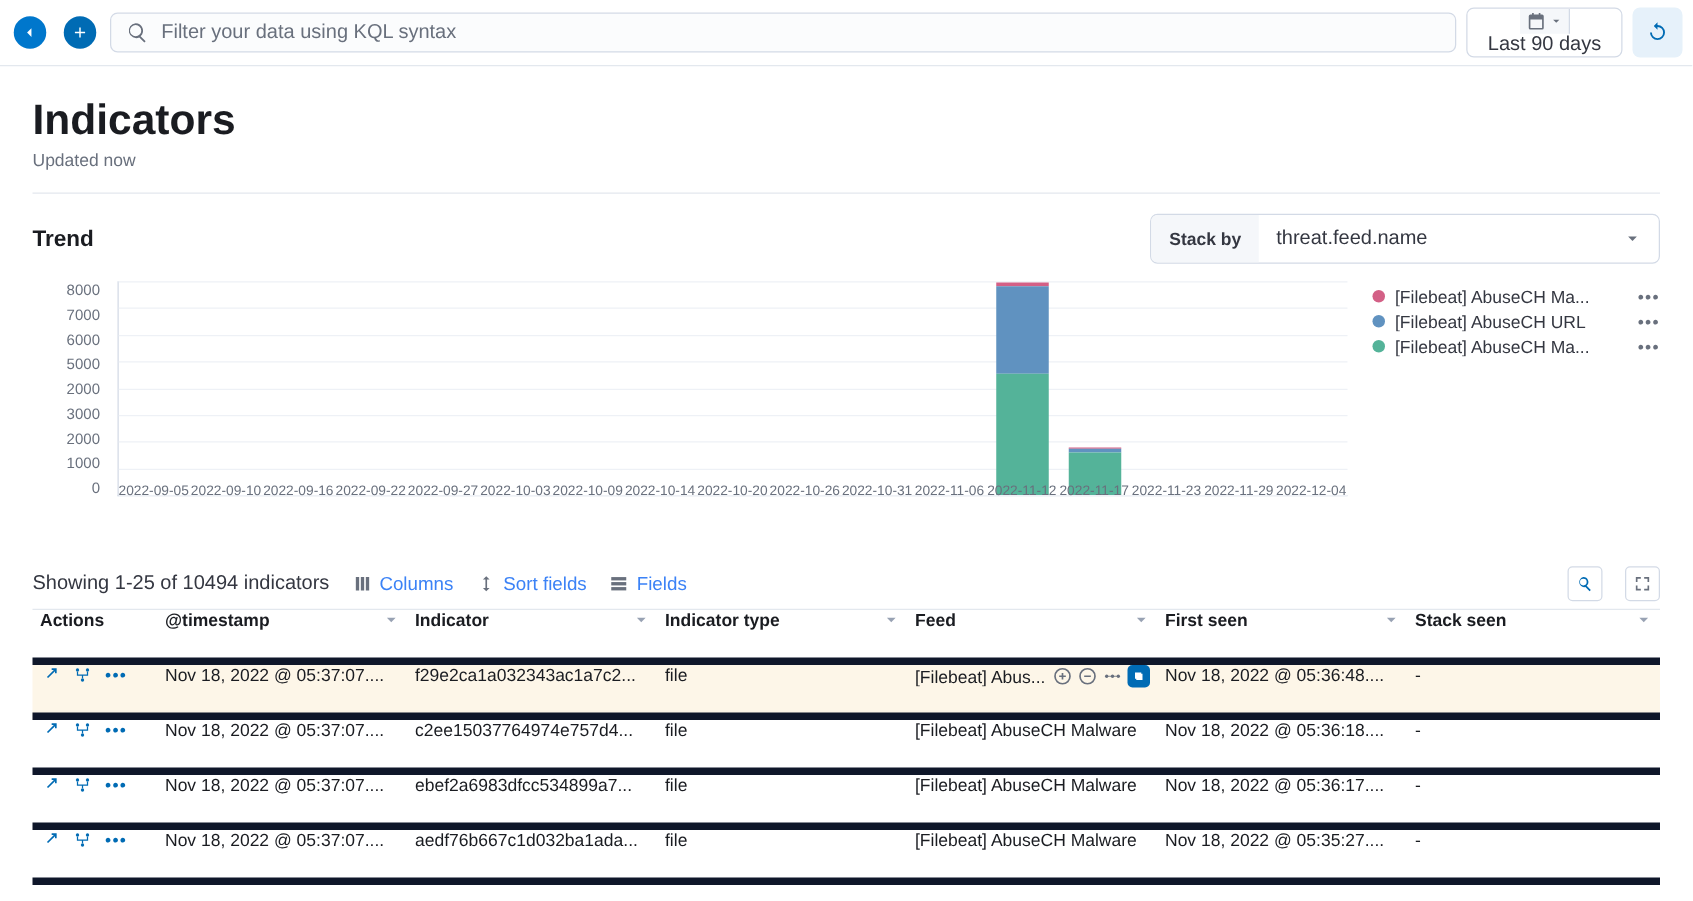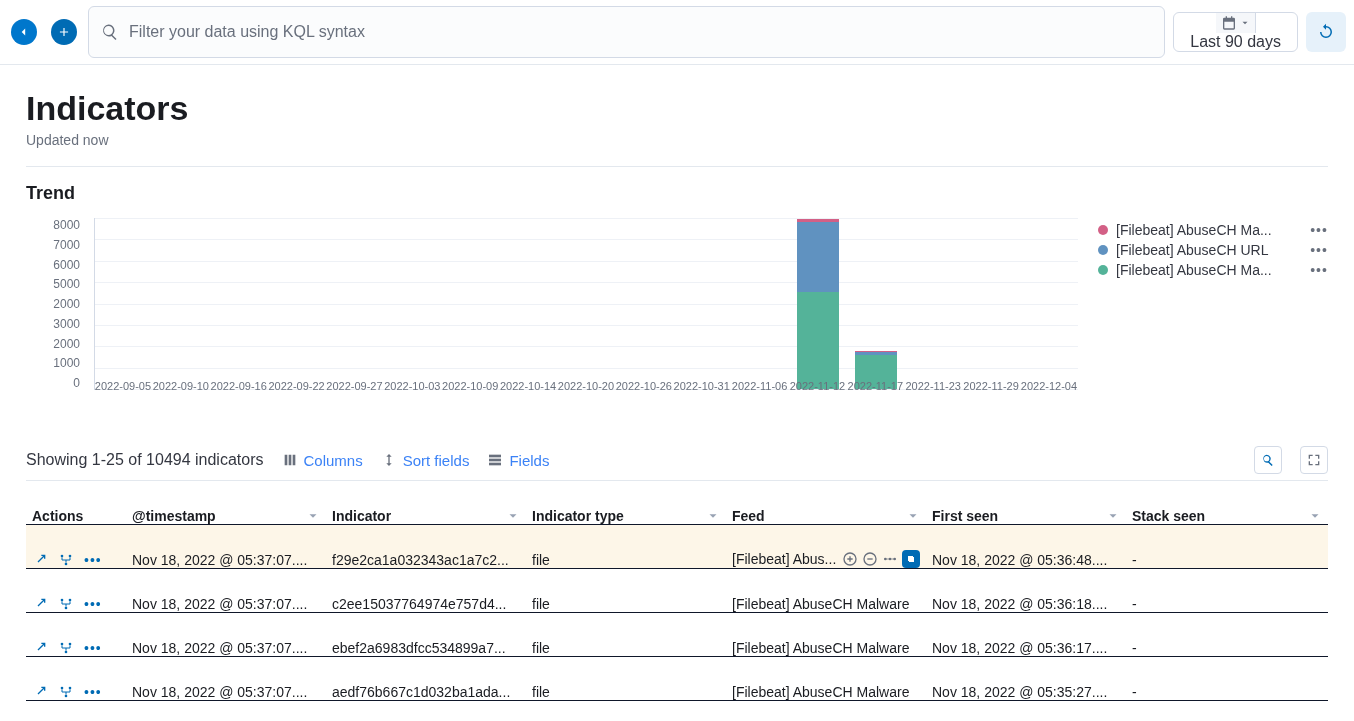--- a/index.html
+++ b/index.html
@@ -4,21 +4,21 @@
 <style>
 * { box-sizing: border-box; margin: 0; padding: 0; }
 body { font-family: -apple-system, BlinkMacSystemFont, "Segoe UI", Helvetica, Arial, sans-serif; font-size: 14px; color: #1a1c21; background: #fff; }
 
 
 .topbar { display: flex; align-items: center; gap: 8px; padding: 6px 8px; border-bottom: 1px solid #e3e8ee; }
 .circ-btn { width: 32px; height: 32px; border-radius: 6px; display: flex; align-items: center; justify-content: center; cursor: pointer; }
 .circ-inner { width: 26px; height: 26px; border-radius: 50%; display:flex; align-items:center; justify-content:center; }
 .circ-prev .circ-inner { background:#0077CC; color:#fff; }
 .circ-add .circ-inner { background:#006BB4; color:#fff; }
-.search-box { flex:1; display:flex; align-items:center; gap:10px; border:1px solid #d3dae6; border-radius:6px; height:52px; padding:0 12px; background:#fbfcfd; }
+.search-box { flex:1; display:flex; align-items:center; gap:10px; border:1px solid #d3dae6; border-radius:6px; height:32px; padding:0 12px; background:#fbfcfd; }
 .search-box input { flex:1; border:none; outline:none; background:transparent; font-size:16px; color:#69707d; }
 .search-box input::placeholder { color:#69707d; }
 .magnify { width:18px; height:18px; fill:#69707d; }
 .date-wrap { display:flex; align-items:center; border:1px solid #d3dae6; border-radius:6px; height:40px; background:#fff; overflow:hidden;flex-direction:column; }
 .date-btn { width:40px; height:100%; display:flex; align-items:center; justify-content:center; gap:3px; background:#f5f7fa; border-right:1px solid #d3dae6; cursor:pointer; }
 .date-label { padding:0 16px; font-size:16px; color:#343741; }
 .refresh-btn { width:40px; height:40px; border-radius:6px; background:#e6f1fa; display:flex; align-items:center; justify-content:center; cursor:pointer; }
 
 
 .page { padding: 24px 26px; }
@@ -54,21 +54,21 @@
 
 
 .table-controls { display:flex; align-items:center; gap:18px; margin-top:28px; margin-bottom:6px; }
 .showing { font-size:16px; color:#343741; }
 .ctl-btn { display:flex; align-items:center; gap:6px; color:#3b82f6; cursor:pointer; font-size:15px; }
 .spacer { flex:1; }
 .sq-btn { width:28px; height:28px; border:1px solid #d3dae6; border-radius:4px; display:flex; align-items:center; justify-content:center; cursor:pointer; background:#fff; }
 
 
 .tbl { width:100%; border-top:1px solid #e3e8ee; }
-.tbl-row { display:flex; border-bottom:1px solid #0f172a; min-height:44px; align-items:flex-end; }
+.tbl-row { display:flex; border-bottom:6px solid #0f172a; min-height:44px; align-items:flex-start; }
 .tbl-head { font-weight:600; color:#1a1c21; }
 .tbl-row.highlight { background:#fdf6e8; }
 .col-actions { width:100px; padding:0 6px; display:flex; gap:10px; align-items:center; }
 .col-ts { width:200px; padding:0 6px; display:flex; align-items:center; justify-content:space-between; }
 .col-ind { width:200px; padding:0 6px; display:flex; align-items:center; justify-content:space-between; }
 .col-type { width:200px; padding:0 6px; display:flex; align-items:center; justify-content:space-between; }
 .col-feed { width:200px; padding:0 6px; display:flex; align-items:center; justify-content:space-between; position:relative; }
 .col-fs { width:200px; padding:0 6px; display:flex; align-items:center; justify-content:space-between; }
 .col-ls { flex:1; padding:0 6px; display:flex; align-items:center; justify-content:space-between; }
 .cell-text { white-space:nowrap; overflow:hidden; text-overflow:ellipsis; }
@@ -126,20 +126,29 @@
 </div>
 
 <div class="page">
   <h1 class="page-title">Indicators</h1>
   <div class="page-sub">Updated now</div>
 
   <hr class="divider">
 
   <div class="trend-head">
     <div class="trend-title">Trend</div>
+    <div class="stack-by">
+      <div class="stack-label">Stack by</div>
+      <div class="stack-select">
+        <span>threat.feed.name</span>
+        <svg class="chev" viewBox="0 0 24 24">
+            <path d="M6 9l6 6 6-6z"></path>
+          </svg>
+      </div>
+    </div>
   </div>
 
   <div class="chart-row">
     <div class="chart-area chart-container-h">
       <div class="y-axis" id="y-axis">
           <div class="y-tick">8000</div>
           <div class="y-tick">7000</div>
           <div class="y-tick">6000</div>
           <div class="y-tick">5000</div>
           <div class="y-tick">2000</div>

